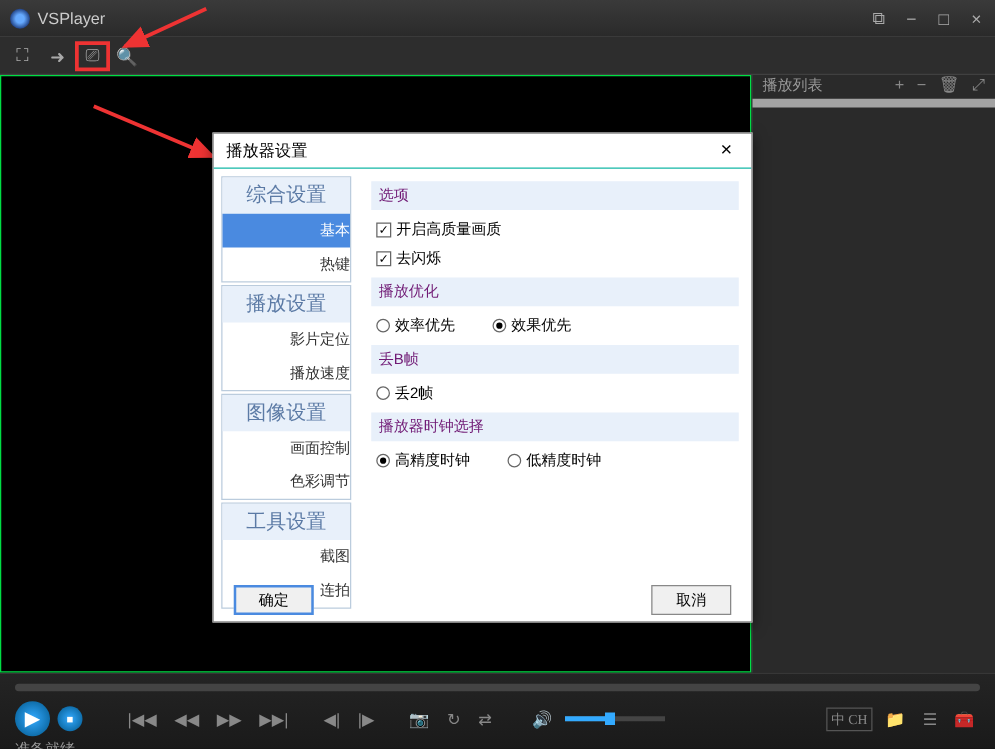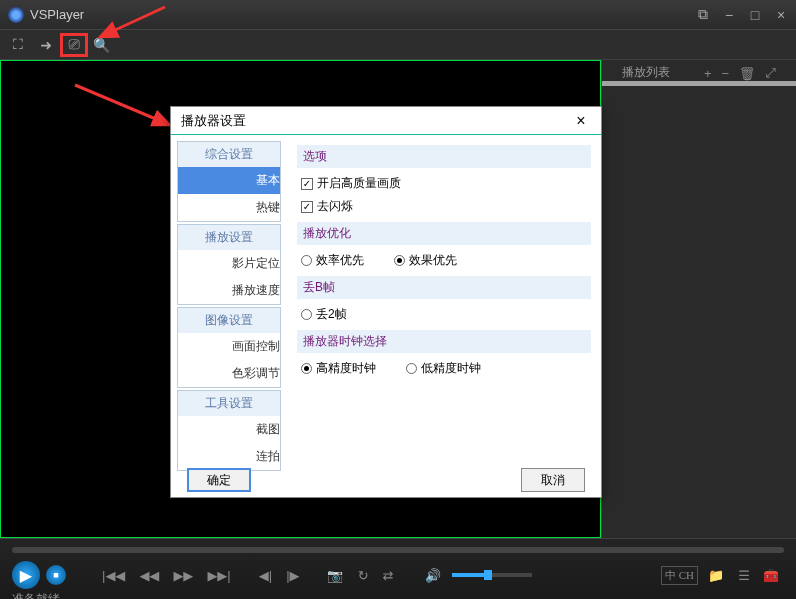--- a/index.html
+++ b/index.html
@@ -14,21 +14,21 @@
 
 
 .toolbar { height: 30px; background: #2d2d2d; display: flex; align-items: center; padding: 0 4px; border-bottom: 1px solid #404040; position: relative; }
 .toolbtn { width: 28px; height: 24px; display: flex; align-items: center; justify-content: center; color: #aaa; cursor: pointer; font-size: 14px; }
 .toolbtn.highlighted { border: 3px solid #e33; }
 
 
 .main { display: flex; height: 478px; }
 .video { flex: 1; background: #000; border: 1px solid #0d4; position: relative; }
 .sidebar { width: 195px; background: #2a2a2a; border-left: 1px solid #404040; }
-.sidebar-hdr { height: 26px; display: flex; align-items: flex-end; padding: 0 20px; color: #999; font-size: 12px; border-bottom: 5px solid #a3a3a3; }
+.sidebar-hdr { height: 26px; display: flex; align-items: flex-start; padding: 0 8px; color: #999; font-size: 12px; border-bottom: 7px solid #a3a3a3; }
 .sidebar-hdr .title { flex: 1; }
 .sidebar-hdr .ico { margin-left: 10px; color: #888; font-size: 13px; cursor: pointer; }
 
 
 .controls { height: 61px; background: linear-gradient(#242424, #1a1a1a); border-top: 1px solid #404040; padding: 4px 12px; }
 .seekbar { height: 6px; background: #444; border-radius: 3px; margin: 4px 0 8px; }
 .btnsrow { display: flex; align-items: center; gap: 6px; }
 .playbtn { width: 28px; height: 28px; border-radius: 50%; background: radial-gradient(circle, #3af, #058); display: flex; align-items: center; justify-content: center; color: #fff; cursor: pointer; }
 .stopbtn { width: 20px; height: 20px; border-radius: 50%; background: radial-gradient(circle, #3af, #058); display: flex; align-items: center; justify-content: center; color: #fff; font-size: 9px; cursor: pointer; }
 .pbtn { color: #888; font-size: 13px; cursor: pointer; padding: 0 4px; }
@@ -42,21 +42,21 @@
 .arrow { position: absolute; pointer-events: none; z-index: 5; }
 
 
 .dialog { position: absolute; left: 170px; top: 106px; width: 432px; height: 392px; background: #fff; border: 1px solid #888; z-index: 10; box-shadow: 0 3px 10px rgba(0,0,0,0.5); }
 .dlg-title { height: 28px; display: flex; align-items: center; padding: 0 10px; border-bottom: 1px solid #14b8a6; font-size: 13px; }
 .dlg-title .t { flex: 1; }
 .dlg-close { cursor: pointer; font-size: 16px; width: 20px; text-align: center; }
 .dlg-body { display: flex; height: 326px; }
 .dlg-nav { width: 116px; padding: 6px; }
 .dlg-nav-group { border: 1px solid #bcd; margin-bottom: 2px; }
-.dlg-nav-hdr { background: #e8f0fa; color: #5b7aa5; font-size: 12px; text-align: center; padding: 4px 0; }
+.dlg-nav-hdr { background: #e8f0fa; color: #5b7aa5; font-size: 16px; text-align: center; padding: 4px 0; }
 .dlg-nav-item { font-size: 12px; text-align: right; padding: 5px 0; cursor: pointer; color: #333; }
 .dlg-nav-item.active { background: #4a8ae0; color: #fff; }
 .dlg-content { flex: 1; padding: 6px 10px; font-size: 12px; }
 .section-hdr { background: #e8f0fa; color: #701a75; padding: 3px 6px; margin: 4px 0; font-size: 12px; }
 .opt-row { padding: 3px 4px; display: flex; gap: 30px; }
 .opt-row label { display: flex; align-items: center; gap: 4px; cursor: pointer; }
 .dlg-footer { height: 38px; display: flex; justify-content: space-between; align-items: center; gap: 14px; padding: 0 16px; }
 .dlg-btn { width: 64px; height: 24px; border: 1px solid #888; background: #f0f0f0; font-size: 12px; cursor: pointer; }
 .dlg-btn.primary { border: 2px solid #4a8ae0; }
 

